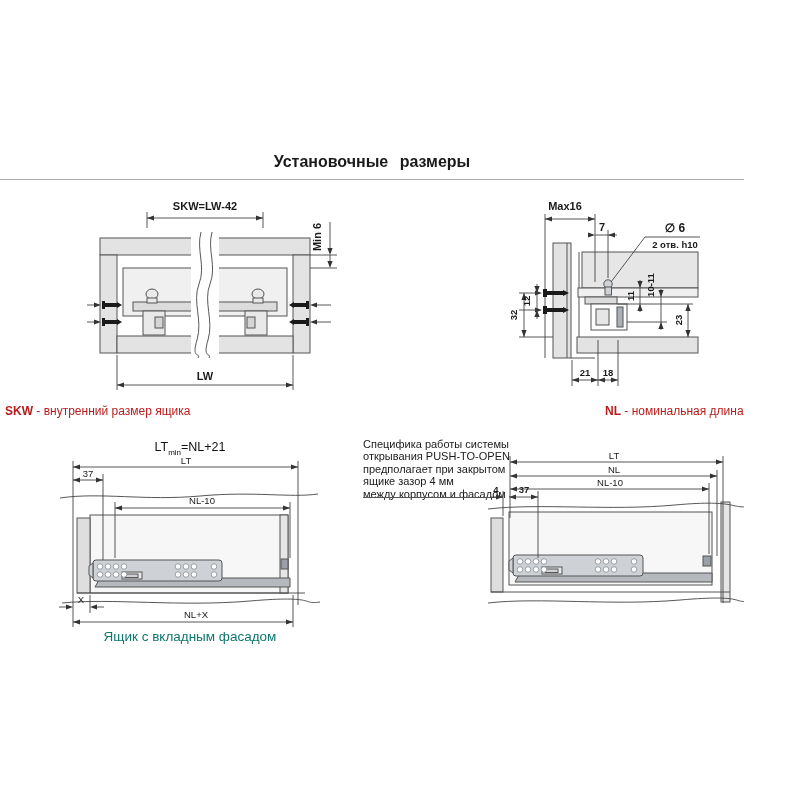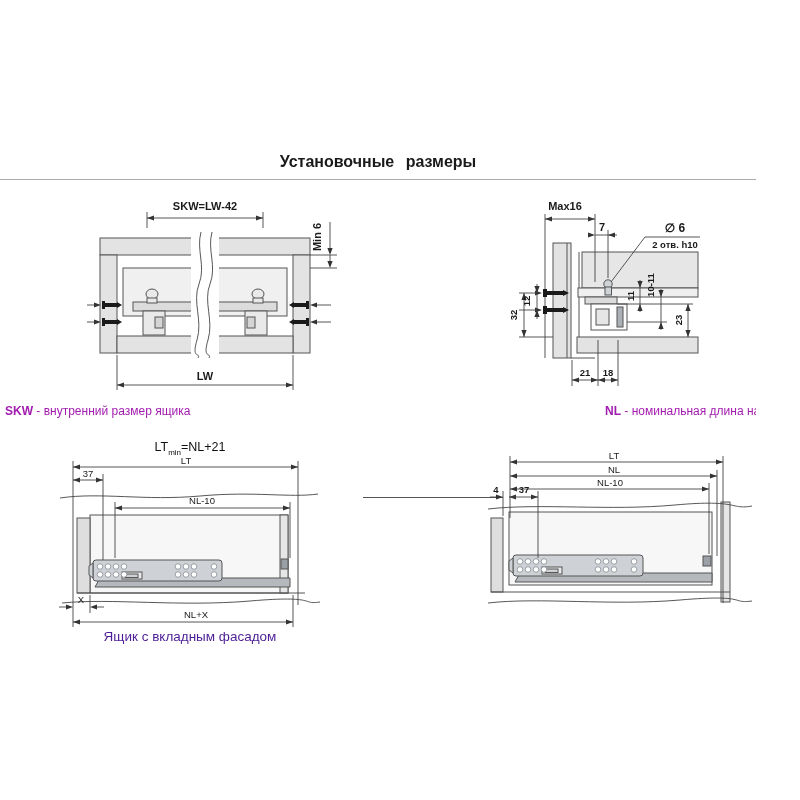--- a/index.html
+++ b/index.html
@@ -1,25 +1,25 @@
 <!DOCTYPE html>
 <html><head>
 <meta charset="utf-8">
 <style>
   html,body{margin:0;padding:0;background:#fff;font-family:"Liberation Sans",sans-serif;}
-  .page{position:relative;width:744px;height:800px;background:#ffffff;overflow:hidden;padding-left:12px;}
+  .page{position:relative;width:744px;height:800px;background:#ffffff;overflow:hidden;}
   .abs{position:absolute;}
   .title{position:absolute;left:0;top:153px;width:100%;text-align:center;
          font-size:16px;font-weight:bold;color:#1a1a1a;word-spacing:7px;}
   .rule{position:absolute;left:0;top:179px;width:800px;height:0;border-top:1px solid #ababab;}
-  .legend-item{position:absolute;top:404px;font-size:12px;color:#a21caf;white-space:nowrap;}
+  .legend-item{position:absolute;top:404px;font-size:12px;color:#b91c1c;white-space:nowrap;}
   .lg-term{font-weight:bold;}
   .formula{position:absolute;text-align:center;font-size:12.5px;font-weight:normal;color:#111;}
   .formula sub{font-size:8px;}
-  .caption{position:absolute;text-align:center;font-size:13.5px;color:#4c1d95;}
+  .caption{position:absolute;text-align:center;font-size:13.5px;color:#0f766e;}
   .note{position:absolute;left:363px;top:438px;width:152px;font-size:11px;line-height:12.4px;color:#1a1a1a;}
   .note-rule{position:absolute;left:363px;top:497px;width:140px;height:0;border-top:1px solid #555;}
   svg text{font-family:"Liberation Sans",sans-serif;fill:#1a1a1a;}
   .t11b{font-size:11px;font-weight:bold;}
   .t12b{font-size:12px;font-weight:bold;}
   .t10b{font-size:9.5px;font-weight:bold;}
   .t10{font-size:9.5px;}
   .dim line{stroke:#444;stroke-width:0.9;}
   .ah{fill:#333;stroke:none;}
   .st rect,.st line,.st polygon,.st ellipse,.st circle,.st path{stroke:#555;stroke-width:1;}
@@ -247,20 +247,27 @@
     </g>
     <text class="t10" x="136" y="29" text-anchor="middle">LT</text>
     <text class="t10" x="38" y="41.5" text-anchor="middle">37</text>
     <text class="t10" x="152" y="69" text-anchor="middle">NL-10</text>
     <text class="t10" x="31" y="168" text-anchor="middle">X</text>
     <text class="t10" x="146" y="183" text-anchor="middle">NL+X</text>
   </svg>
 
   <div class="caption" style="left:50px;top:629px;width:280px">Ящик с вкладным фасадом</div>
 
+  <div class="note">
+    <div>Специфика работы системы</div>
+    <div>открывания PUSH-TO-OPEN</div>
+    <div>предполагает при закрытом</div>
+    <div>ящике зазор 4 мм</div>
+    <div>между корпусом и фасадом</div>
+  </div>
   <div class="note-rule"></div>
 
 
   <svg class="abs" style="left:480px;top:430px" width="280" height="200" viewBox="0 0 280 200">
     <g class="st">
       <rect x="29" y="82" width="203" height="73" fill="#f7f7f7" stroke="#888"></rect>
       <rect x="241" y="72" width="9" height="100" fill="#e6e6e6"></rect>
       <rect x="11" y="88" width="12" height="74" fill="#dedede"></rect>
       <rect x="223" y="126" width="8" height="10" fill="#9aa0a6"></rect>
       <polygon points="40,143 232,143 232,152 35,152" fill="#b5b9be"></polygon>

